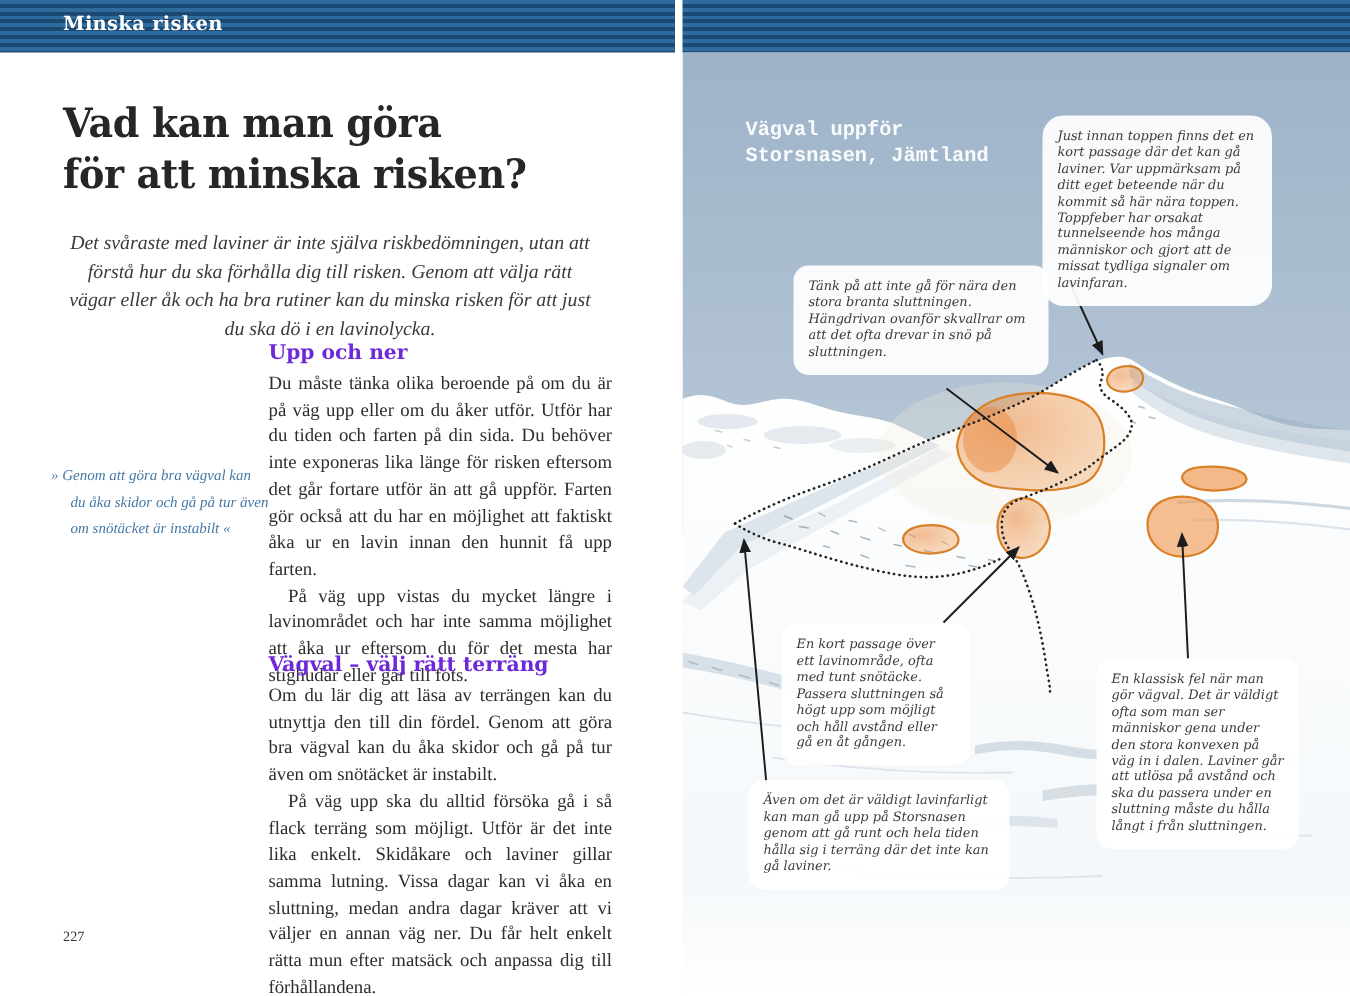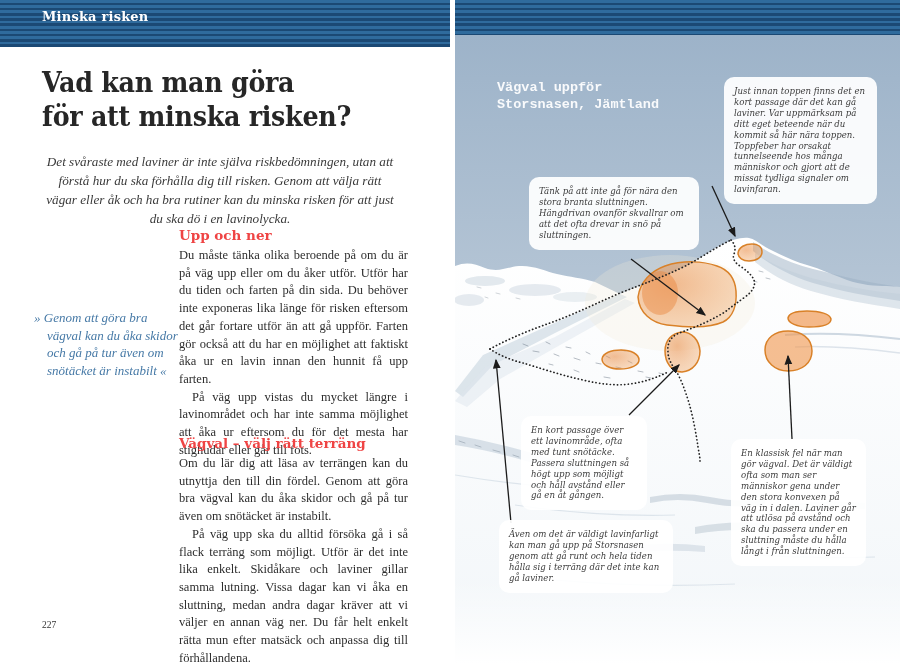--- a/index.html
+++ b/index.html
@@ -1,48 +1,48 @@
 <!DOCTYPE html>
 <html><head>
 <meta charset="utf-8">
 <style>
   html,body{margin:0;padding:0;background:#ffffff;}
   .spread{position:relative;width:900px;height:664px;background:#ffffff;overflow:hidden;
           font-family:"Liberation Serif",serif;}
   
-  .header-band{position:absolute;top:0;height:47px;
+  .header-band{position:absolute;top:0;height:35px;
     background:repeating-linear-gradient(180deg,#2f6b9d 0 2.6px,#1b4974 2.6px 5.2px);}
   .header-left{left:0;width:450px;}
   .header-right{left:455px;width:445px;}
   .chapter-label{position:absolute;left:42px;top:9px;color:#ffffff;
     font-family:"DejaVu Serif",serif;font-weight:bold;font-size:13px;letter-spacing:.2px;}
   
   .article-title{position:absolute;left:42px;top:66px;color:#262626;
     font-family:"DejaVu Serif",serif;font-weight:bold;font-size:27px;line-height:34px;
     transform:scaleX(.94);transform-origin:left top;letter-spacing:-.3px;}
   .article-intro{position:absolute;left:42px;top:152px;width:356px;color:#3a3a3a;
     font-style:italic;font-size:13.2px;line-height:19px;text-align:center;}
   .pull-quote{position:absolute;left:34px;top:309px;width:132px;color:#4679a6;
-    font-style:italic;font-size:13px;line-height:17.5px;padding-left:13px;text-indent:-13px;}
+    font-style:italic;font-size:10px;line-height:17.5px;padding-left:13px;text-indent:-13px;}
   .col-block{position:absolute;left:179px;width:229px;color:#2d2d2d;}
   .col-block h3{margin:0 0 4px 0;font-family:"DejaVu Serif",serif;font-weight:bold;
-    font-size:13.5px;color:#ef4444;}
+    font-size:13.5px;color:#6d28d9;}
   .col-block p{margin:0;font-size:12.5px;line-height:17.7px;text-align:justify;}
   .col-block p.indent{text-indent:13px;}
   .block-1{top:227px;}
   .block-2{top:435px;}
   .page-number{position:absolute;left:42px;top:620px;font-size:9.5px;color:#333333;}
   
   .photo{position:absolute;left:455px;top:35px;width:445px;height:629px;}
   .photo-caption{position:absolute;left:497px;top:79px;color:rgba(255,255,255,.93);
     font-family:Liberation Mono, monospace;font-weight:bold;font-size:13.5px;line-height:17px;}
   .callout{position:absolute;background:rgba(255,255,255,.93);border-radius:10px;
     padding:9px 10px;color:#3b3b3b;font-family:"DejaVu Serif",serif;font-style:italic;
     font-size:8.6px;line-height:10.9px;}
-  .co-1{left:724px;top:77px;width:133px;}
+  .co-1{left:695px;top:77px;width:133px;border-radius:14px;}
   .co-2{left:529px;top:177px;width:150px;}
   .co-3{left:521px;top:416px;width:106px;}
   .co-4{left:499px;top:520px;width:154px;}
   .co-5{left:731px;top:439px;width:115px;}
 </style>
 </head>
 <body>
 
 <div class="spread">
 

